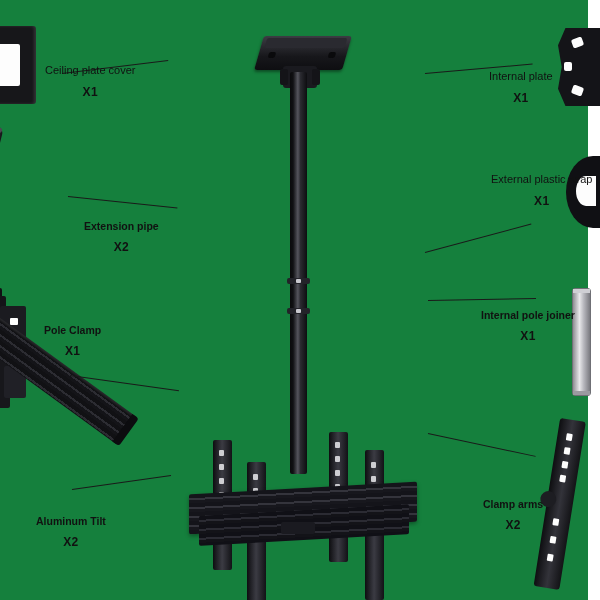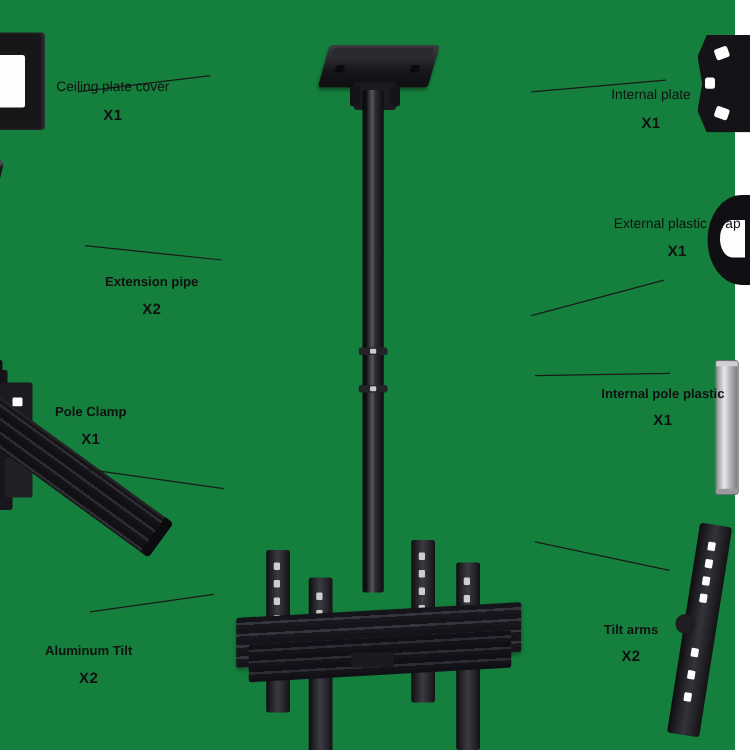--- a/index.html
+++ b/index.html
@@ -270,22 +270,22 @@
     <span class="cap">Internal plate</span>
     <span class="qty">X1</span>
   </div>
 
   <div class="label" style="left:491px;top:173px;text-align:center;">
     <span class="cap">External plastic wrap</span>
     <span class="qty">X1</span>
   </div>
 
   <div class="label bold" style="left:481px;top:309px;">
-    <span class="cap">Internal pole plastic</span>
+    <span class="cap">Internal pole joiner</span>
     <span class="qty">X1</span>
   </div>
 
   <div class="label bold" style="left:483px;top:498px;">
-    <span class="cap">Tilt arms</span>
+    <span class="cap">Clamp arms</span>
     <span class="qty">X2</span>
   </div>
 
 </div>
 
 </body></html>

